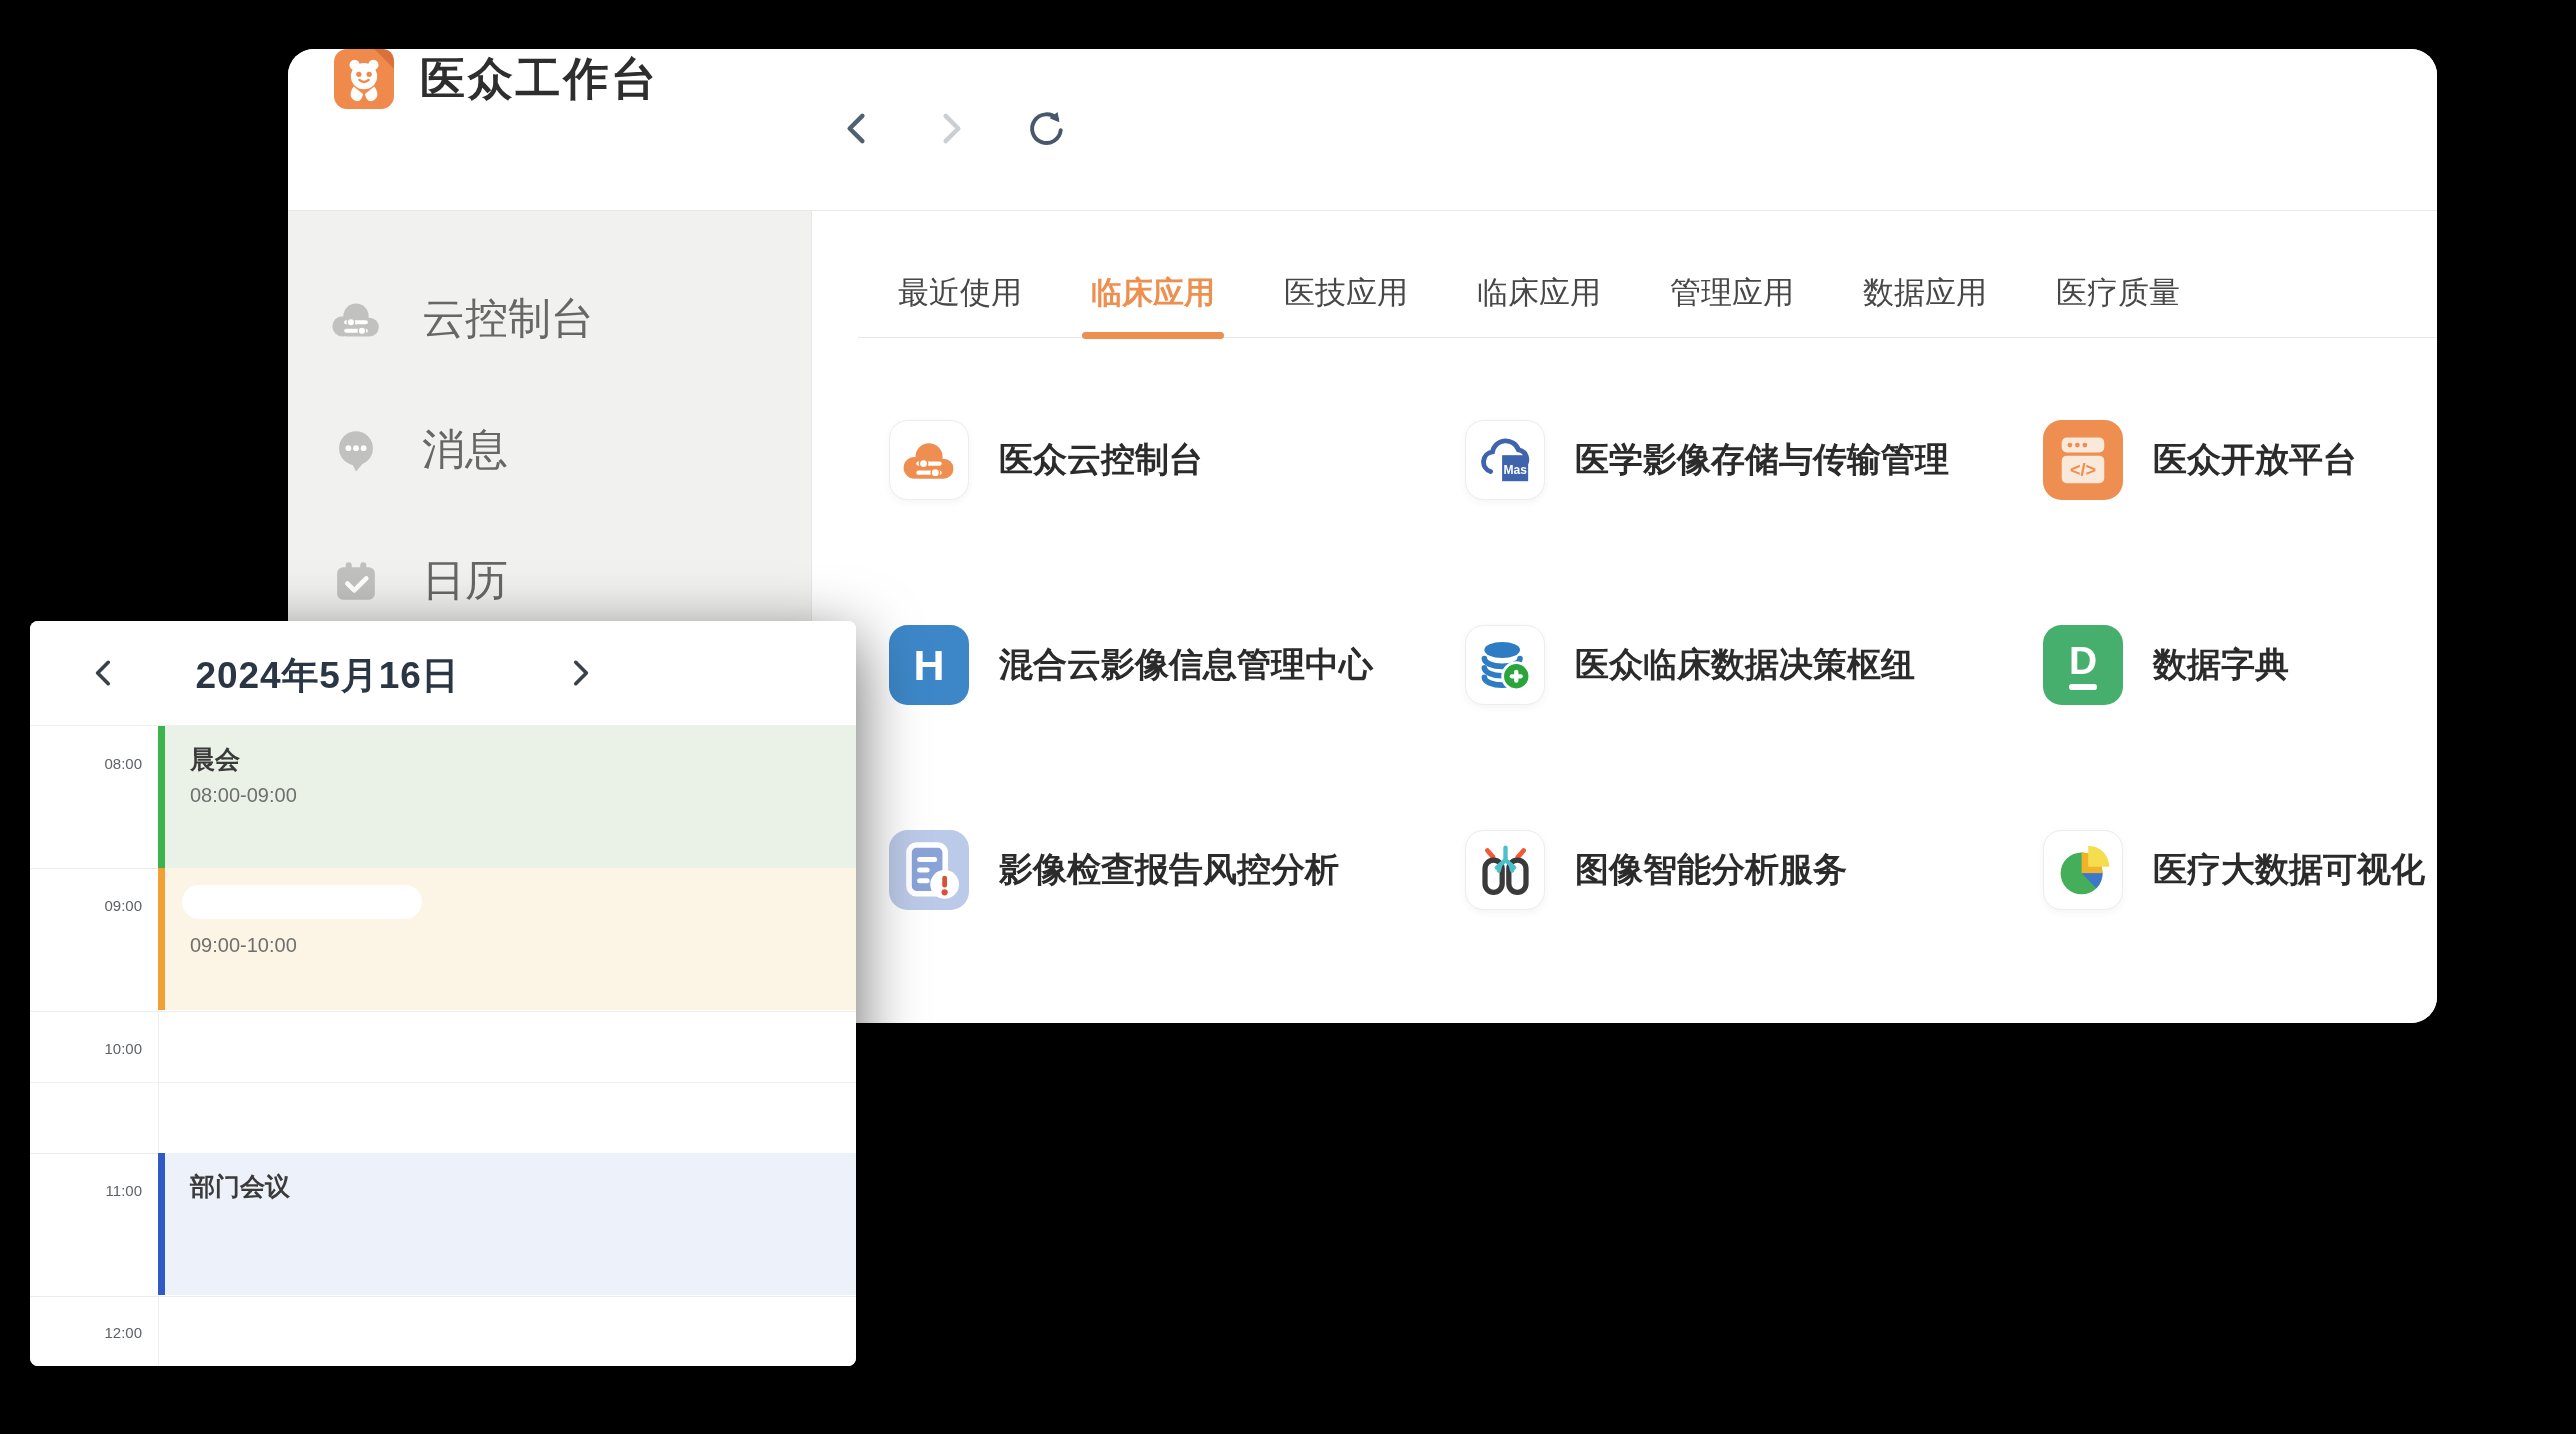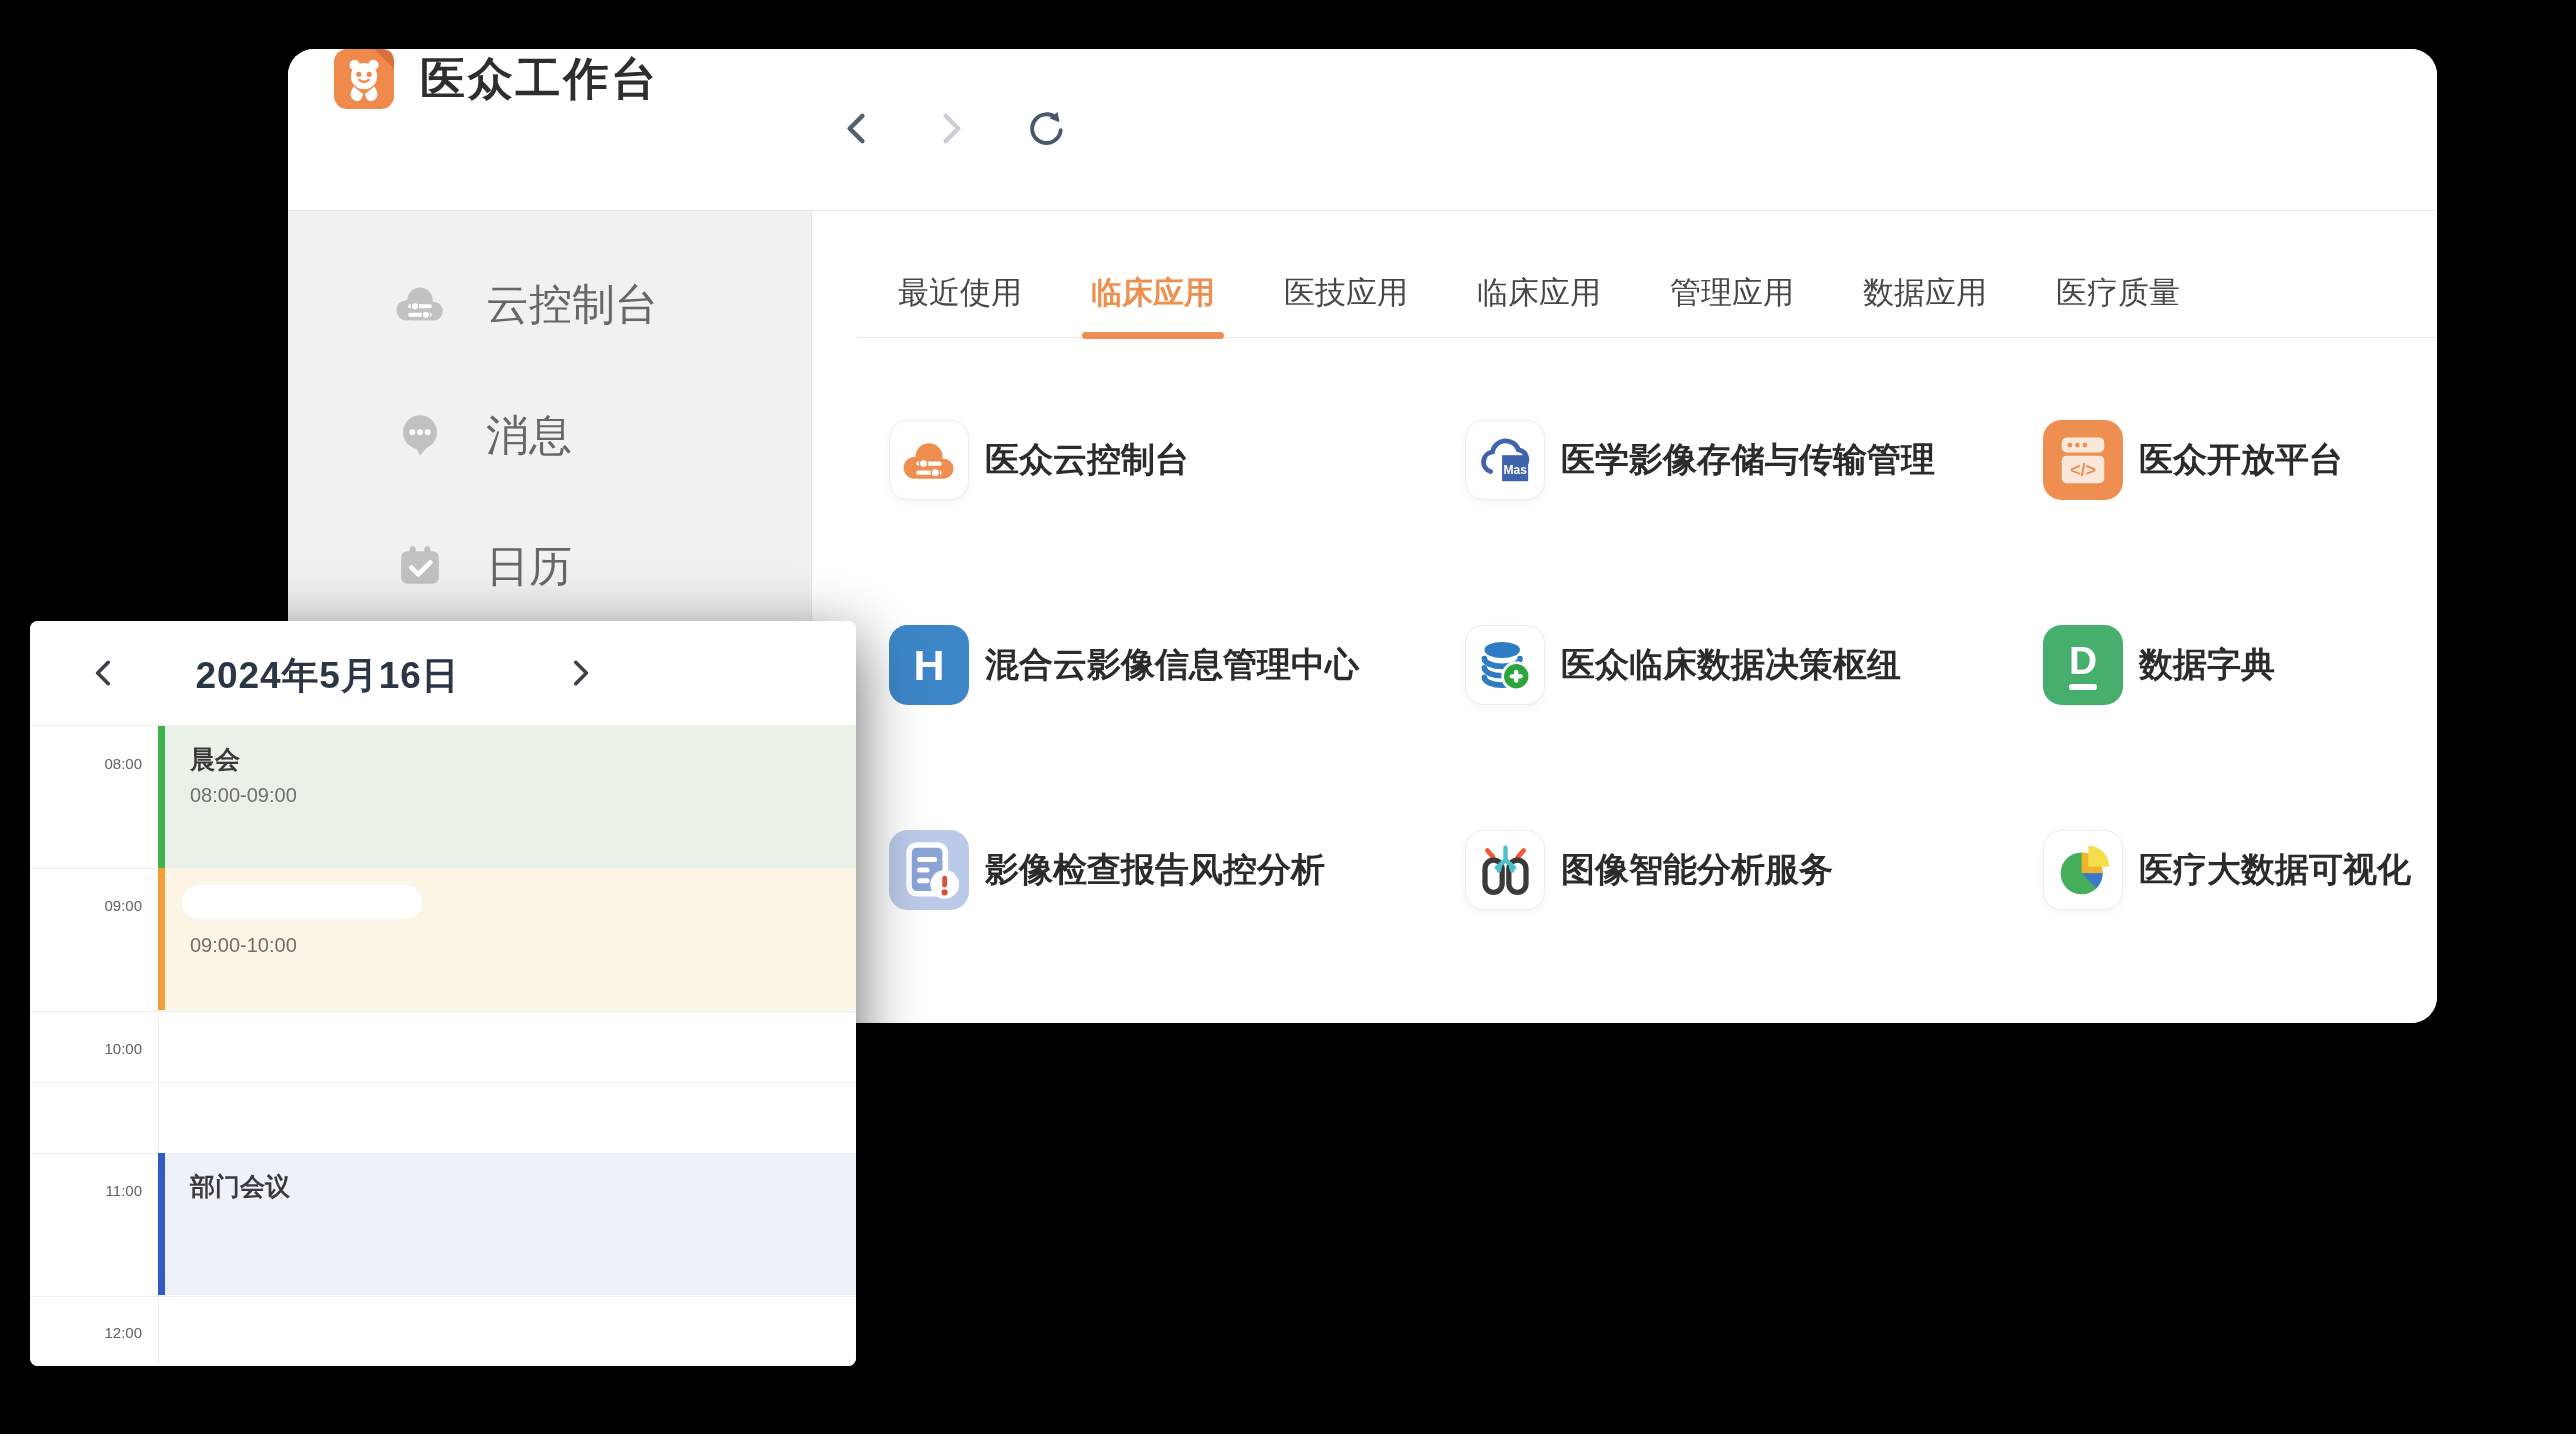--- a/index.html
+++ b/index.html
@@ -22,42 +22,42 @@
   .logo{ width:60px; height:60px; margin-left:46px; flex:none; }
   .app-title{ margin:0 0 0 26px; font-size:45px; font-weight:700; color:#2E2E2E; letter-spacing:2.8px; }
   .nav{ position:absolute; left:544px; top:0; height:100%; display:flex; align-items:center; gap:43px; }
   .nav-btn{ background:none; border:none; padding:5.6px; cursor:pointer; display:flex; align-items:center; }
 
   
   .sidebar{
     position:absolute; left:0; top:162px; bottom:0; width:524px;
     background:#F1F1EF; border-right:0.9px solid #E6E6E3; padding-top:65px;
   }
-  .side-item{ display:flex; height:86px; margin-bottom:45px; padding-left:105px; gap:39px; cursor:pointer; }
+  .side-item{ display:flex; align-items:center; height:86px; margin-bottom:45px; padding-left:41px; gap:39px; cursor:pointer; }
   .side-item .icon{ width:54px; height:54px; flex:none; display:flex; align-items:center; justify-content:center; }
   .side-label{ font-size:43px; color:#676767; }
 
   
   .content{ position:absolute; left:525px; top:162px; right:0; bottom:0; background:#fff; }
   .tabs-row{
     margin-left:45px; padding:61px 18.6px 23px 40px;
     display:flex; gap:69px; border-bottom:1.9px solid #E8E8E6;
   }
   .tab{ position:relative; font-size:31px; color:#474747; cursor:pointer; white-space:nowrap; }
   .tab.active{ color:#ED8F4F; font-weight:600; }
   .tab.active::after{
     content:""; position:absolute; left:-9.3px; right:-9.3px; bottom:-25px;
     height:7.4px; border-radius:3.7px; background:#ED8F4F;
   }
 
   .app-grid{
     display:grid; grid-template-columns:576px 578px 1fr;
     row-gap:125px; padding:82px 0 0 76px;
   }
-  .app-cell{ display:flex; align-items:center; gap:16px; height:80px; cursor:pointer; }
+  .app-cell{ display:flex; align-items:center; gap:30px; height:80px; cursor:pointer; }
   .app-icon{
     width:80px; height:80px; border-radius:18.6px; flex:none;
     display:flex; align-items:center; justify-content:center; position:relative;
   }
   .framed{ background:#fff; border:1.9px solid #ECECEA; box-shadow:0 2.8px 7.4px rgba(60,60,60,.05); }
   .icon-open{ background:#EE8E50; }
   .icon-h{ background:#3D87C8; }
   .icon-h .big-letter{ color:#fff; font-size:43px; font-weight:700; }
   .icon-d{ background:#47AF6E; flex-direction:column; }
   .icon-d .big-letter{ color:#fff; font-size:39px; font-weight:700; line-height:41px; }

